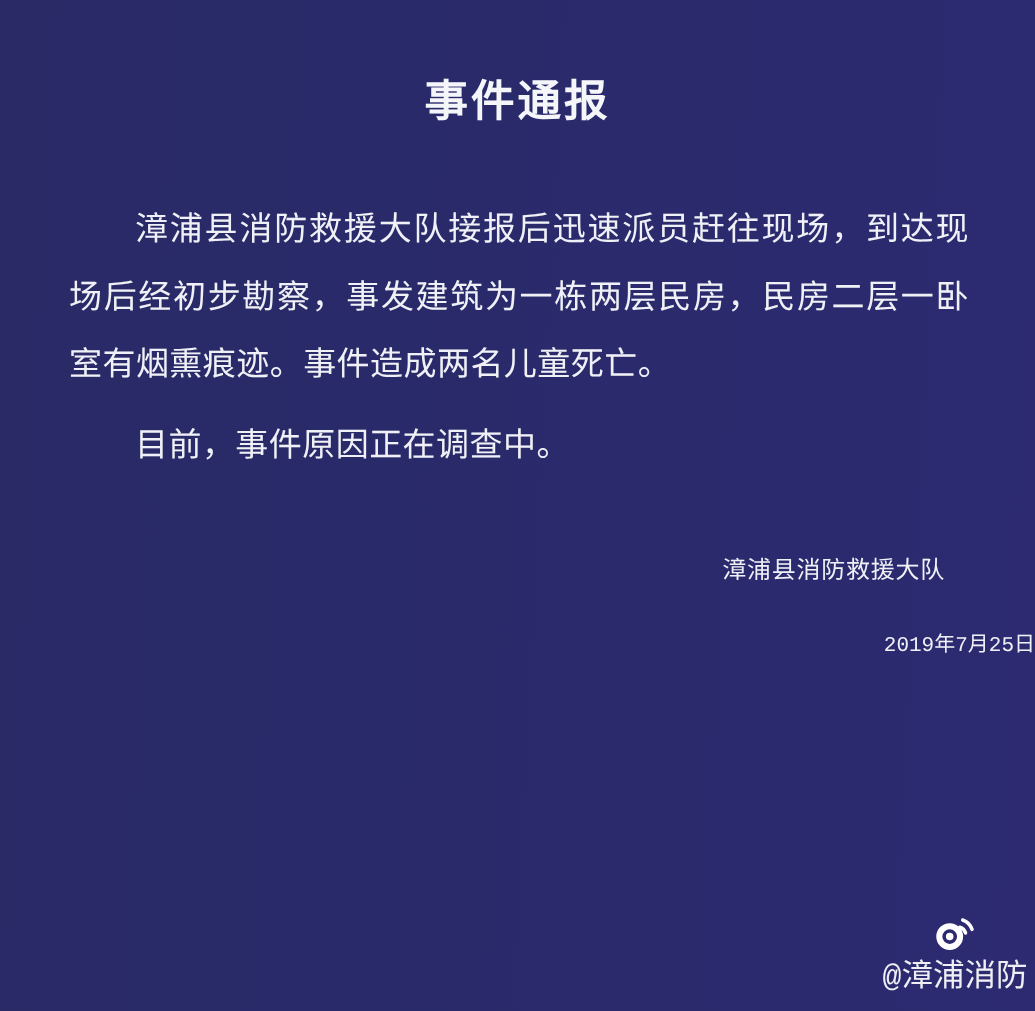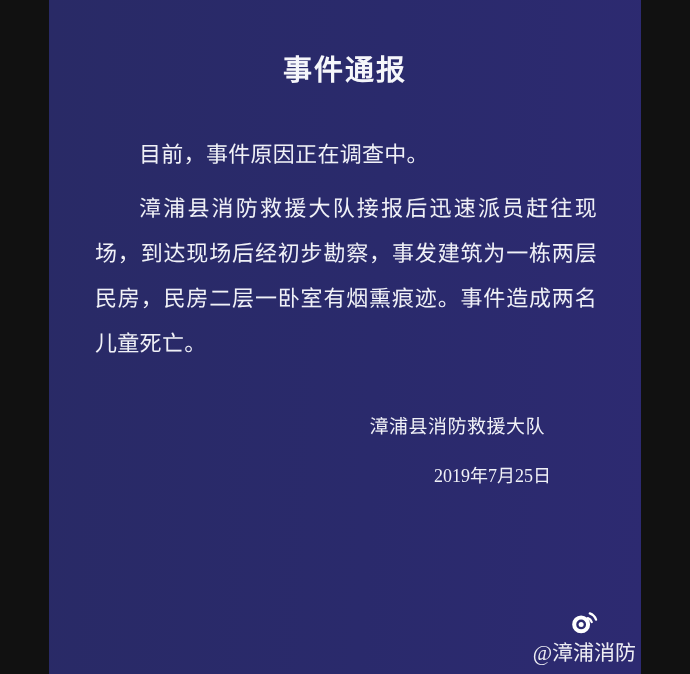--- a/index.html
+++ b/index.html
@@ -2,26 +2,26 @@
 <html lang="zh-CN"><head>
 <meta charset="utf-8">
 <style>
   html, body {
     margin: 0;
     padding: 0;
     background: #111;
   }
   .page {
     position: relative;
-    width: 592px;
+    width: 690px;
     height: 674px;
     margin: 0 auto;
     background: linear-gradient(93deg, #292a66 0%, #2a2a6c 55%, #2d2a71 100%);
     color: #f0f1f7;
-    font-family: Liberation Serif, serif;
+    font-family: Liberation Mono, monospace;
     overflow: hidden;
   }
   .title {
     margin: 0;
     padding-top: 50px;
     text-align: center;
     font-size: 29px;
     line-height: 40px;
     font-weight: bold;
     letter-spacing: 2px;
@@ -33,31 +33,30 @@
     line-height: 45px;
     letter-spacing: 0.3px;
     text-align: justify;
   }
   .body-text p {
     margin: 0 0 9px 0;
     text-indent: 2em;
   }
   .signature {
     margin-top: 38px;
-    padding-right: 96px;
+    padding-right: 60px;
     text-align: right;
-    font-size: 19px;
+    font-size: 16px;
     line-height: 45px;
     letter-spacing: 0.5px;
   }
   .date {
     margin-top: 5px;
-    padding-right: 90px;
     text-align: right;
-    font-size: 18px;
+    font-size: 14px;
     line-height: 45px;
   }
   .watermark {
     position: absolute;
     right: 5px;
     bottom: 8px;
     display: flex;
     align-items: center;
     gap: 5px;
     color: rgba(255,255,255,0.92);
@@ -73,22 +72,22 @@
   .watermark .wicon svg { width: 100%; height: 100%; }
 </style>
 </head>
 <body>
 
 <div class="page">
 
   <h1 class="title">事件通报</h1>
 
   <div class="body-text">
+    <p>漳浦县消防救援大队接报后迅速派员赶往现场，到达现场后经初步勘察，事发建筑为一栋两层民房，民房二层一卧室有烟熏痕迹。事件造成两名儿童死亡。</p>
     <p>目前，事件原因正在调查中。</p>
-    <p>漳浦县消防救援大队接报后迅速派员赶往现场，到达现场后经初步勘察，事发建筑为一栋两层民房，民房二层一卧室有烟熏痕迹。事件造成两名儿童死亡。</p>
   </div>
 
   <div class="signature">漳浦县消防救援大队</div>
 
   <div class="date">2019年7月25日</div>
 
   <div class="watermark">
     <span class="wicon">
       <svg viewBox="0 0 28 27" xmlns="http://www.w3.org/2000/svg" fill="none">
         <circle cx="10.5" cy="16" r="7.2" stroke="#ffffff" stroke-width="4.2"></circle>

